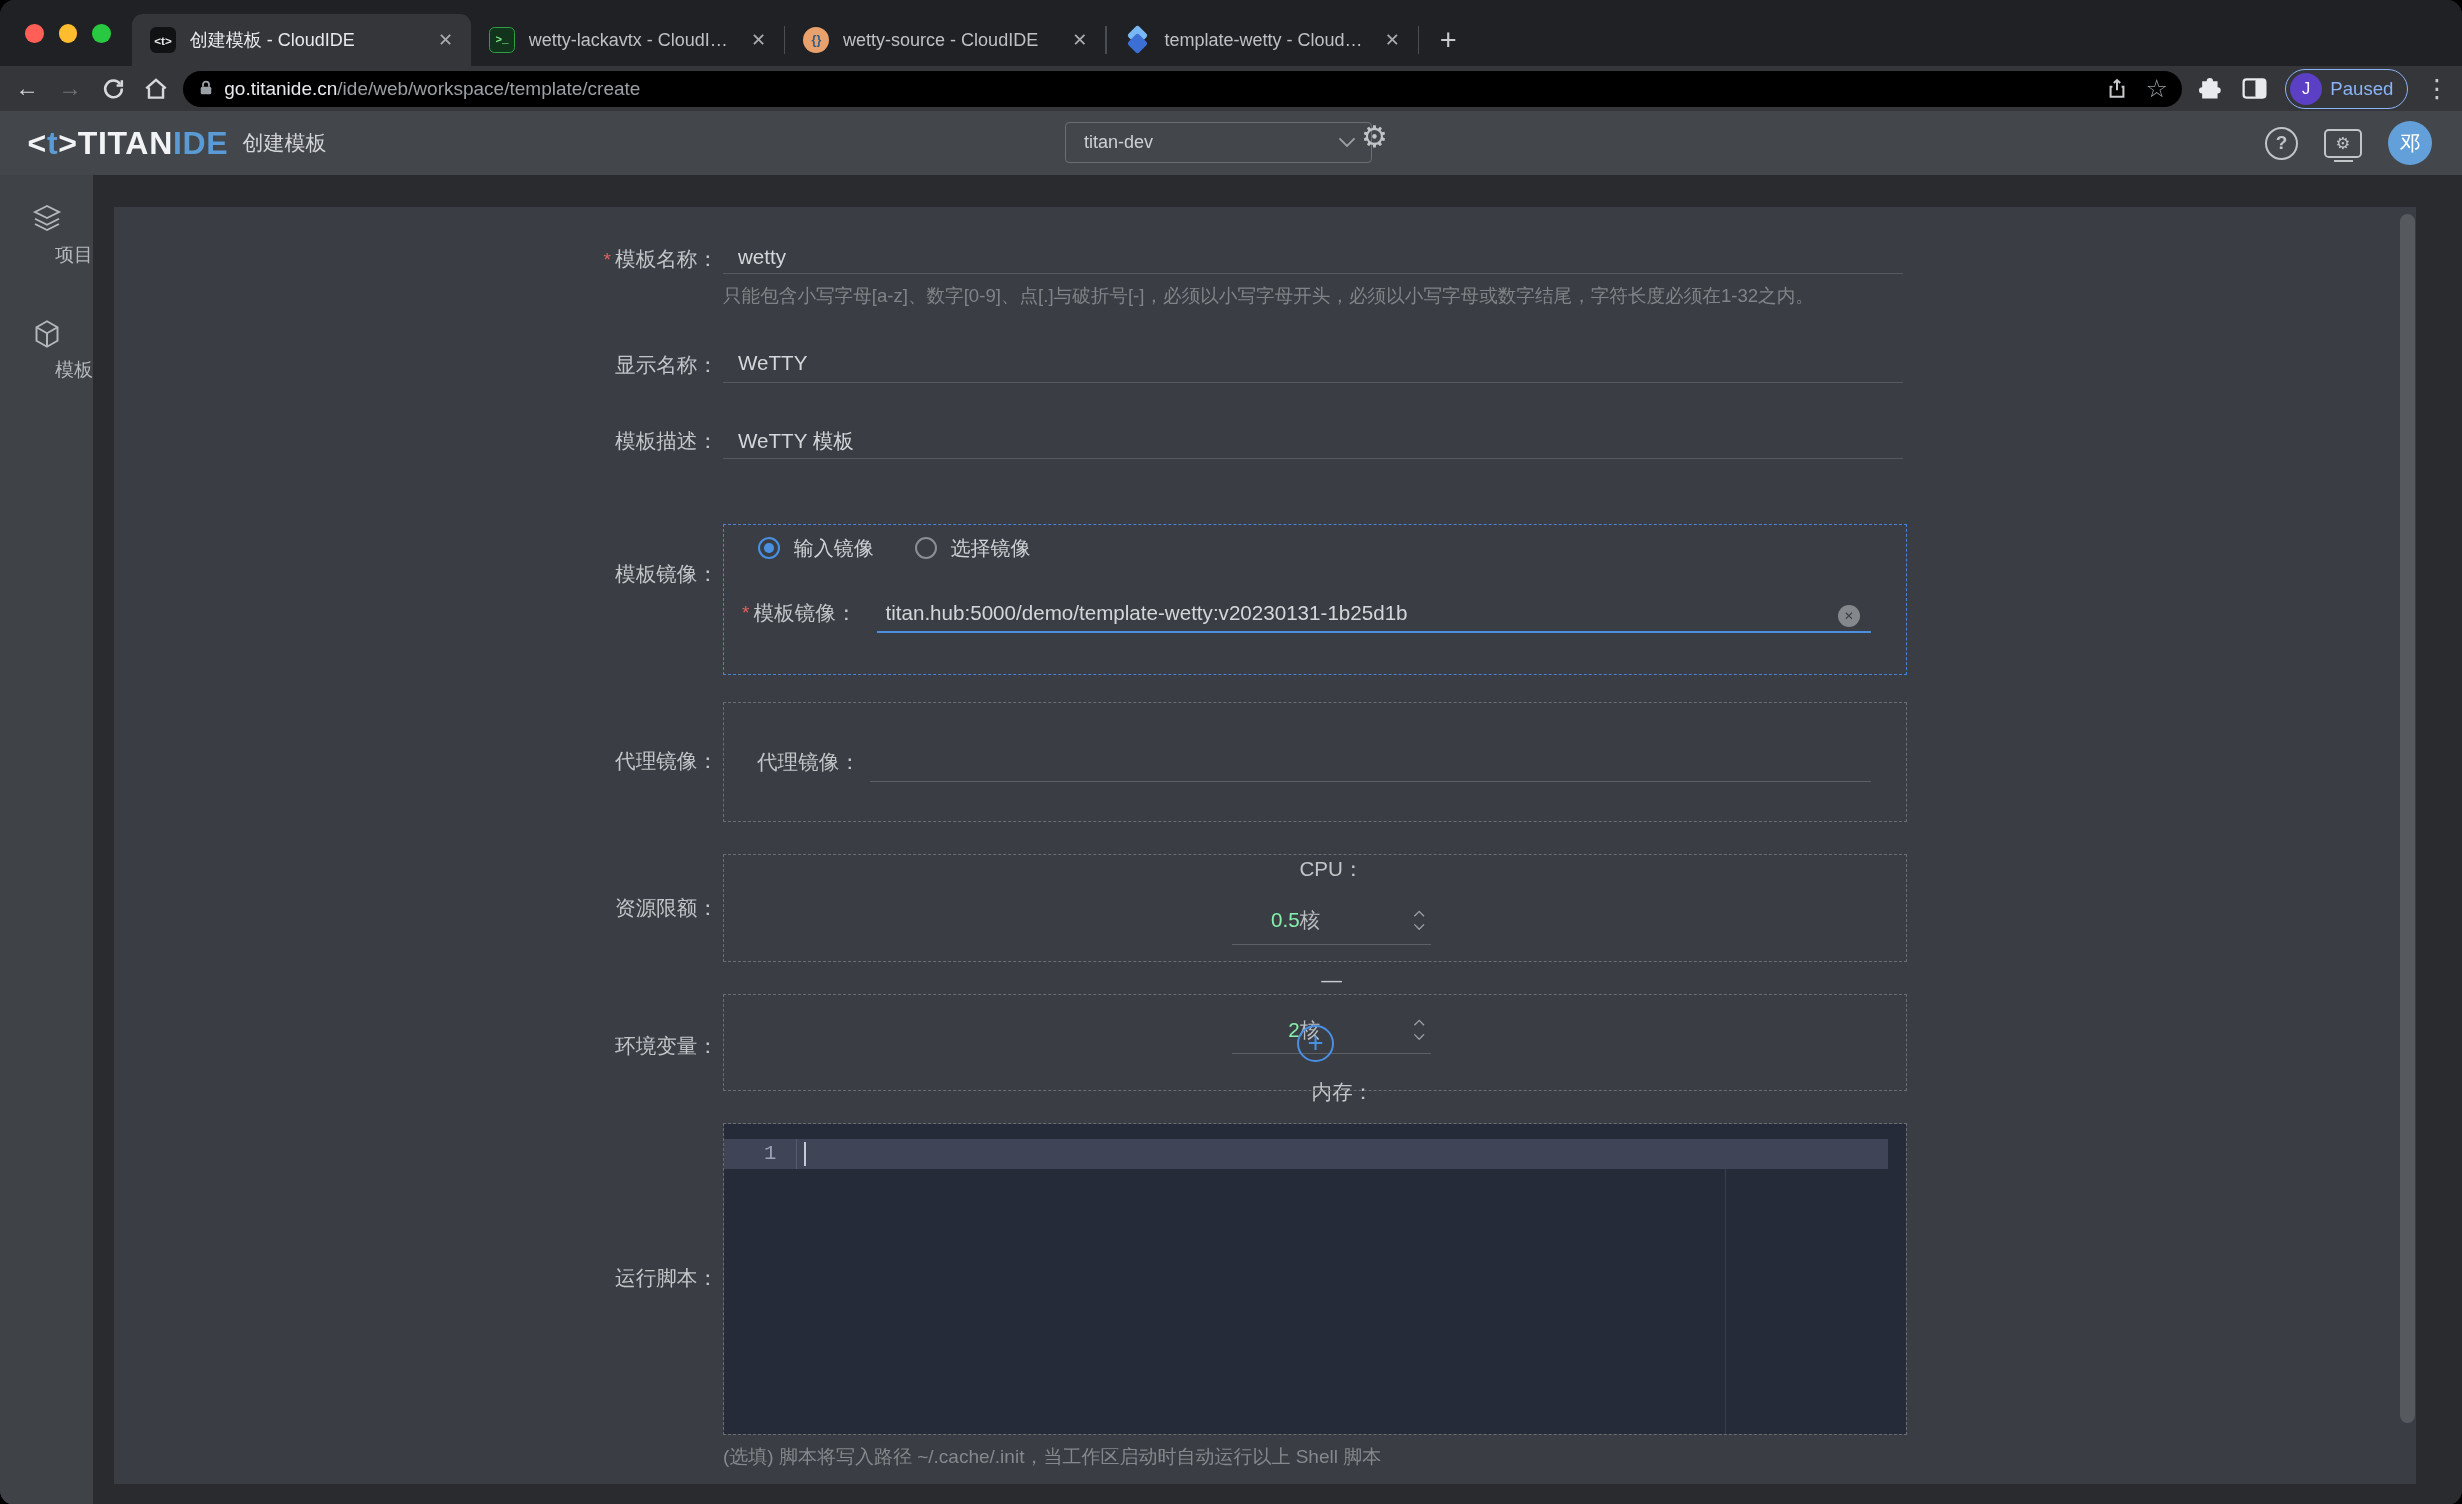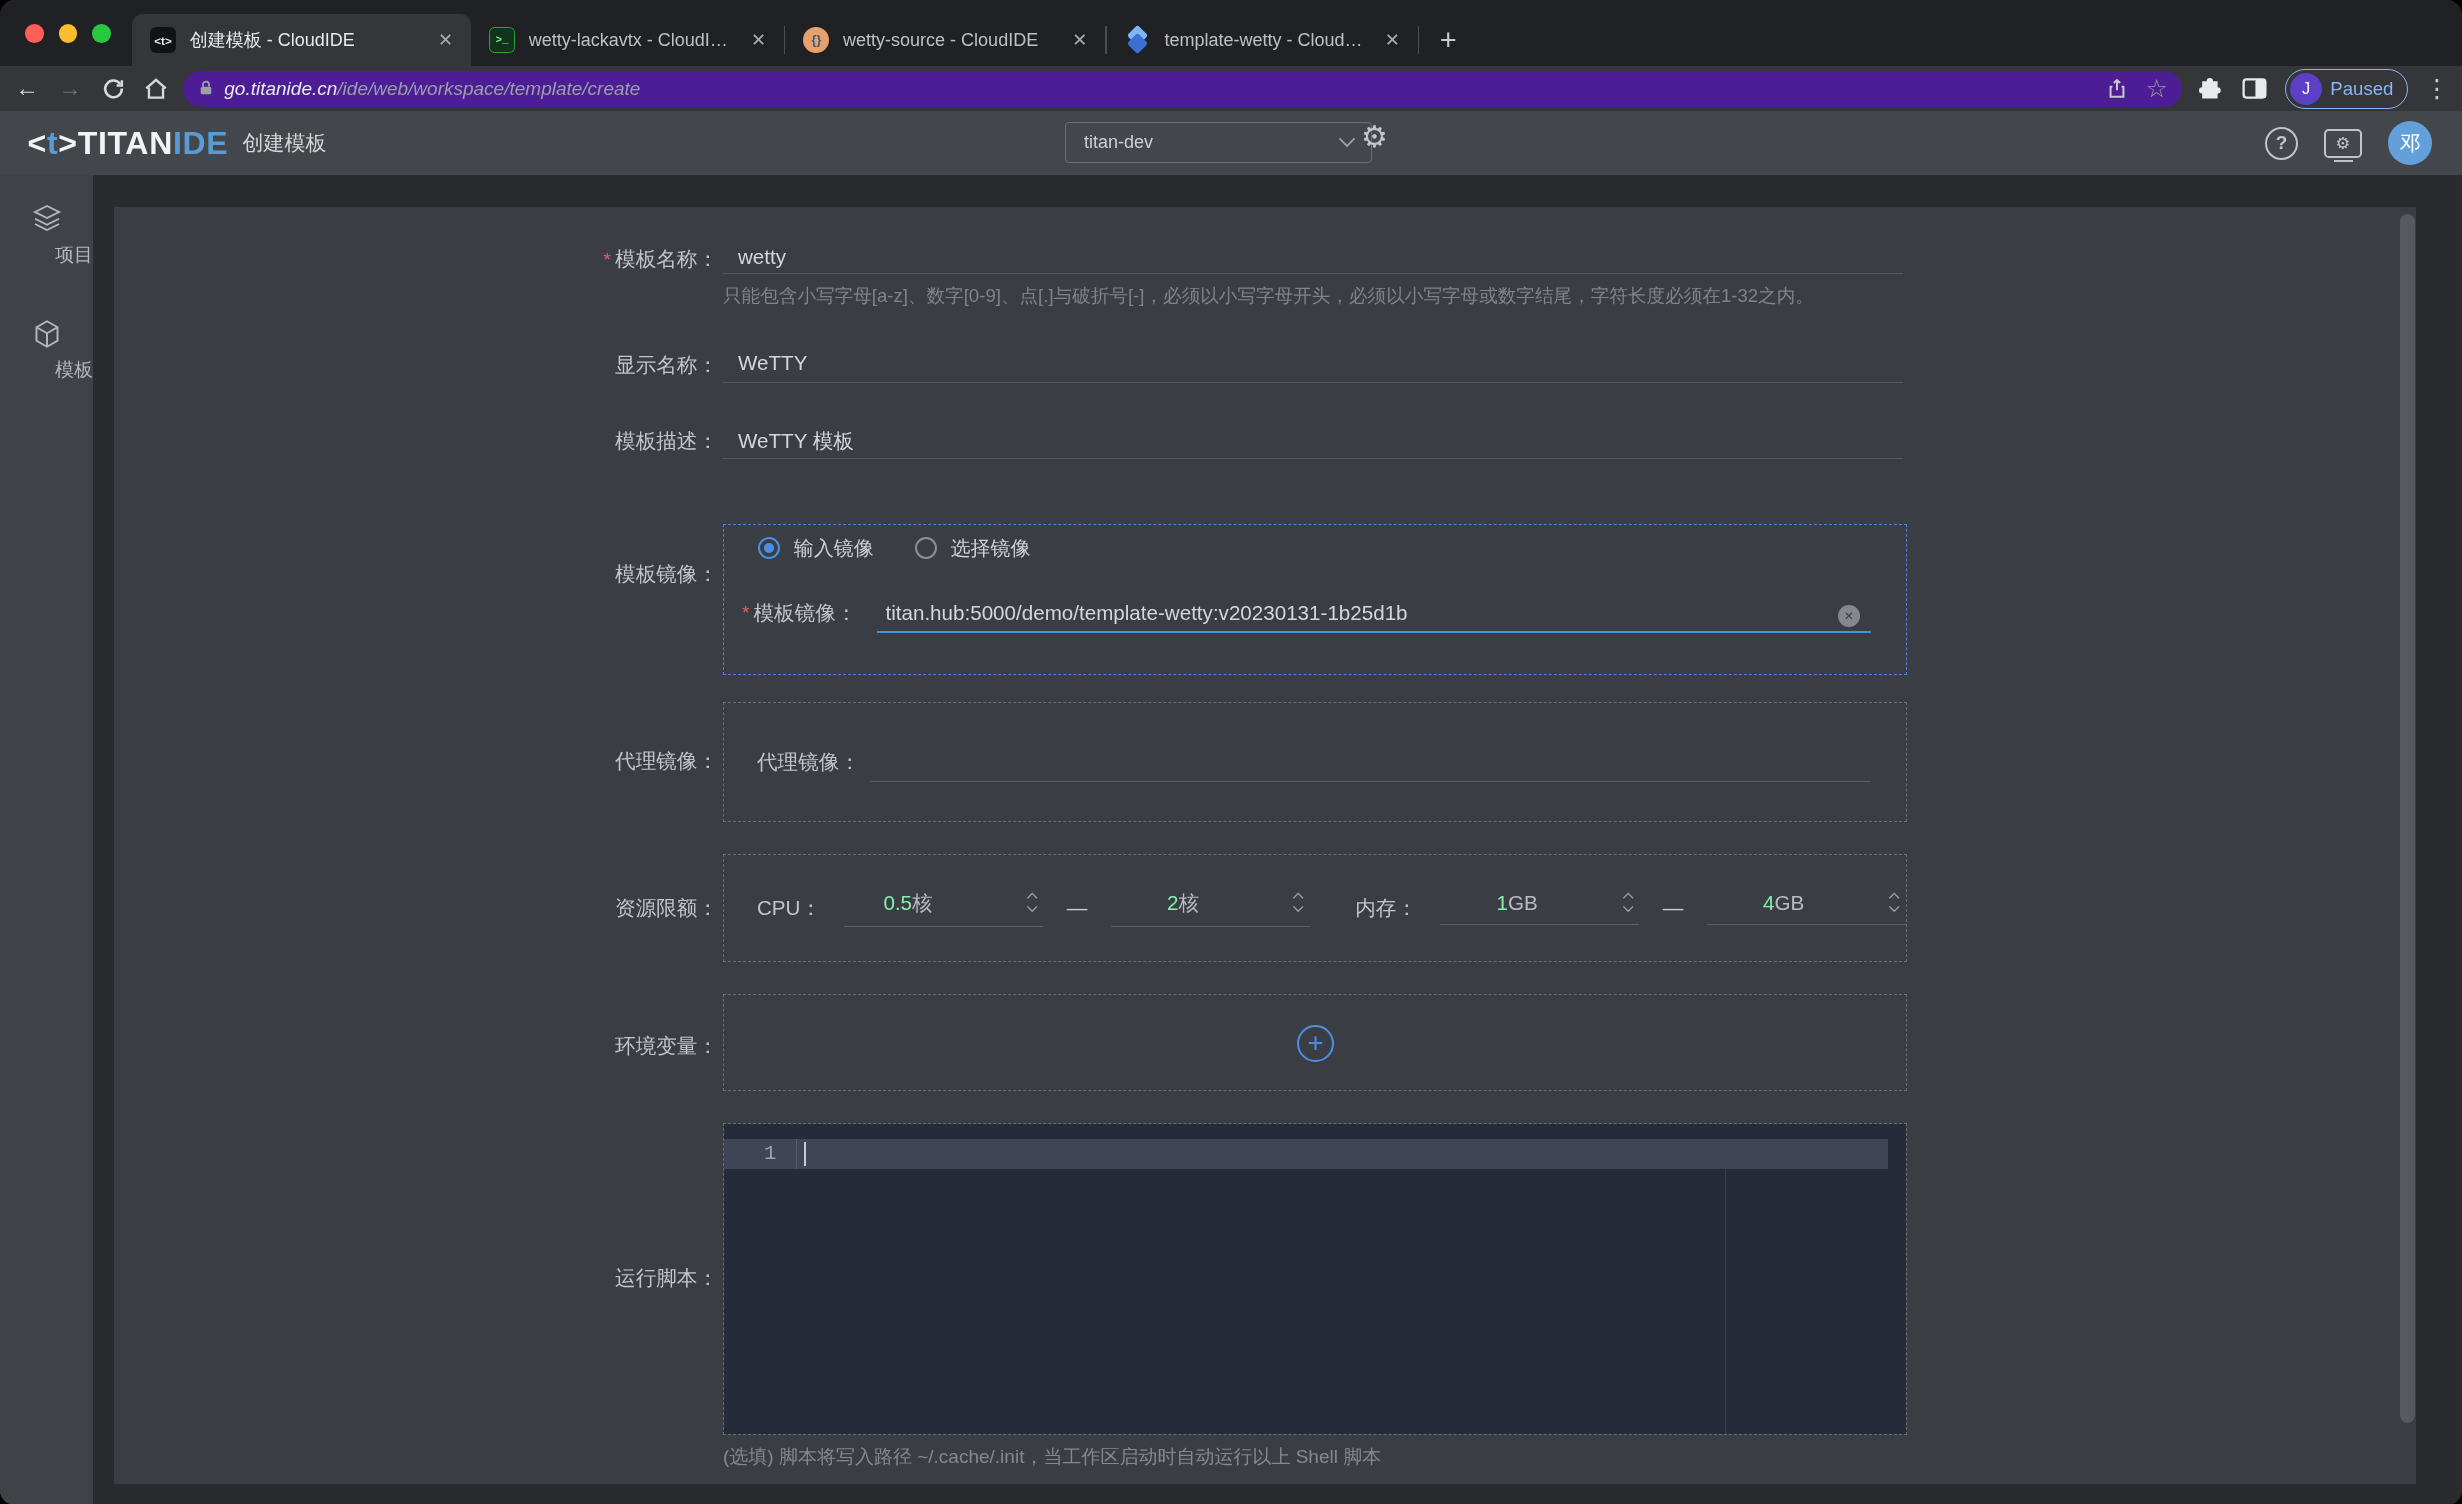--- a/index.html
+++ b/index.html
@@ -29,22 +29,22 @@
   .fav-layers .d1 { top:1.4px; background:#7ab8f5; }
   .fav-layers .d2 { top:9px; background:#3b6fd4; }
   .newtab { font-size:29px; color:#c8cbce; margin-left:20.6px; align-self:center; line-height:52px; }
 
   
   .toolbar { position:absolute; left:0; top:66px; width:100%; height:45px; background:#35363a;
              display:flex; align-items:center; }
   .nav-ic { width:32px; height:32px; display:flex; align-items:center; justify-content:center;
             font-size:23.4px; color:#d6d9dc; margin-left:11px; flex:none; }
   .nav-ic.disabled { color:#6f7276; }
-  .omnibox { flex:1; height:36px; margin:0 12.4px 0 11px; background:#4c1d95; border-radius:18px;
-             display:flex; align-items:center; padding:0 13.7px;font-style:italic; }
+  .omnibox { flex:1; height:36px; margin:0 12.4px 0 11px; background:#000000; border-radius:18px;
+             display:flex; align-items:center; padding:0 13.7px; }
   .url { font-size:19px; margin-left:9.6px; white-space:nowrap; overflow:hidden; }
   .url .host { color:#e8eaed; }
   .url .path { color:#9aa0a6; }
   .omni-right { margin-left:auto; display:flex; align-items:center; gap:18px; }
   .star { font-size:25px; color:#9aa0a6; }
   .chrome-right { display:flex; align-items:center; gap:16.5px; margin-right:12.4px; flex:none; }
   .profile { display:flex; align-items:center; height:40px; border:1.4px solid #8ab4f8;
              border-radius:20.6px; padding:0 13.7px 0 4.1px; gap:8.2px; }
   .pavatar { width:32px; height:32px; border-radius:50%; background:#5b3fc4; color:#fff;
              font-size:16.5px; display:flex; align-items:center; justify-content:center; }
@@ -95,21 +95,21 @@
   .radio.sel::after { content:""; position:absolute; left:4.1px; top:4.1px; width:9.6px; height:9.6px;
                       border-radius:50%; background:#4a90e2; }
   .inner-row { position:absolute; left:18px; font-size:20.6px; display:flex; align-items:center; }
   .inner-label { color:#c3c6c9; white-space:nowrap; }
   .inner-input { background:transparent; border:none; outline:none; font-family:inherit;
                  font-size:20.6px; color:#d4d7da; }
   .inner-input::placeholder { color:#787c80; }
   .in-uline { position:absolute; height:2.1px; }
   .clear-btn { position:absolute; width:22px; height:22px; border-radius:50%; background:#84888c;
                color:#3a3e44; font-size:11.7px; display:flex; align-items:center; justify-content:center; }
-  .res-row { display:flex; align-items:center; height:100%; padding-left:33px; gap:23.4px; font-size:20.6px; }
+  .res-row { display:flex; align-items:center; height:100%; padding-left:33px; gap:23.4px; font-size:20.6px;flex-direction:column; }
   .res-lbl { color:#c3c6c9; white-space:nowrap; }
   .num-group { display:flex; align-items:center; width:199px; border-bottom:1.4px solid #5c6064;
                padding:0 5.5px 9.6px 9.6px; }
   .num-val { color:#86efac; width:58px;text-align:right; }
   .num-unit { color:#b9bdc1; }
   .stepper { margin-left:auto; display:flex; flex-direction:column; gap:5.5px; }
   .dash { color:#c9ccd0; }
   .plus-btn { position:absolute; left:573px; top:29.5px; width:37px; height:37px; border:2.1px solid #4a90e2;
               border-radius:50%; color:#4a90e2; font-size:27.5px; font-weight:300; line-height:32px; text-align:center; }
 

